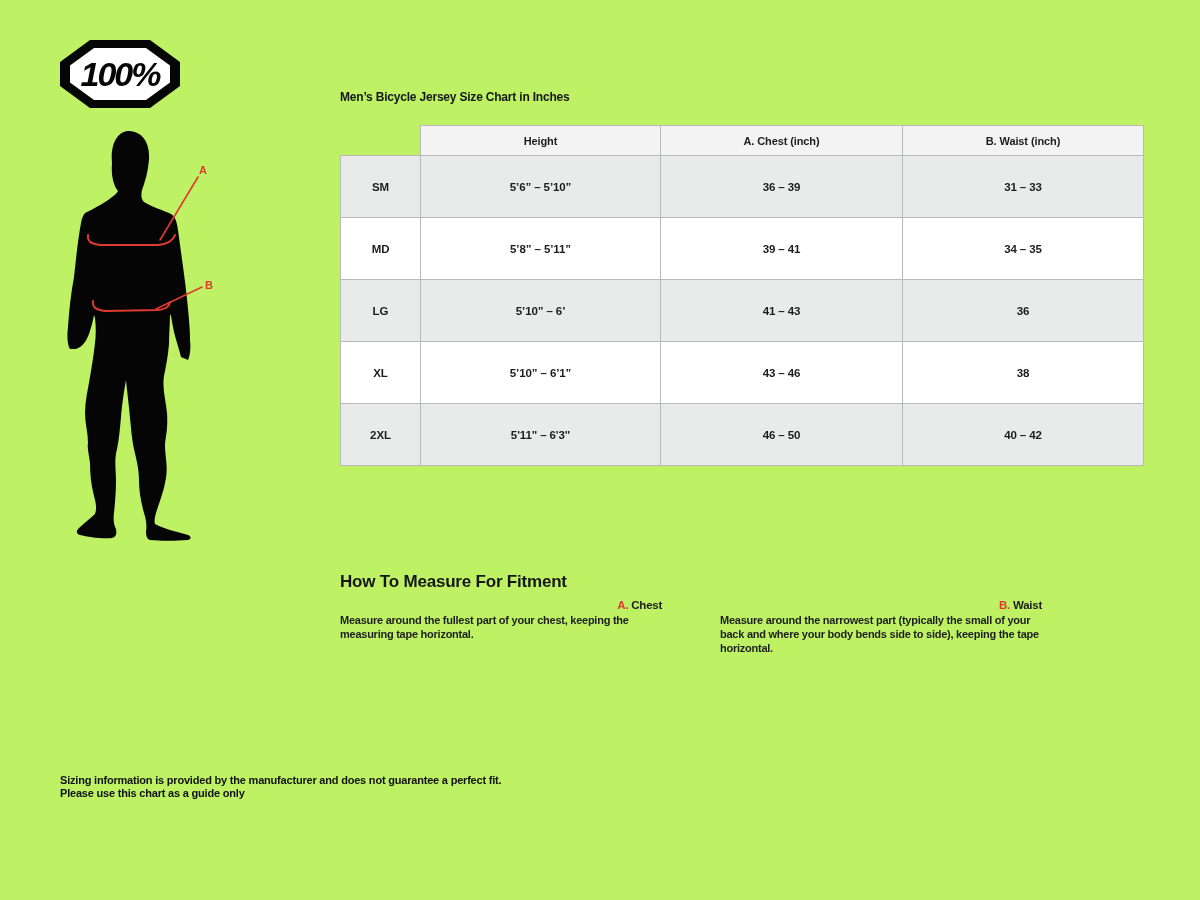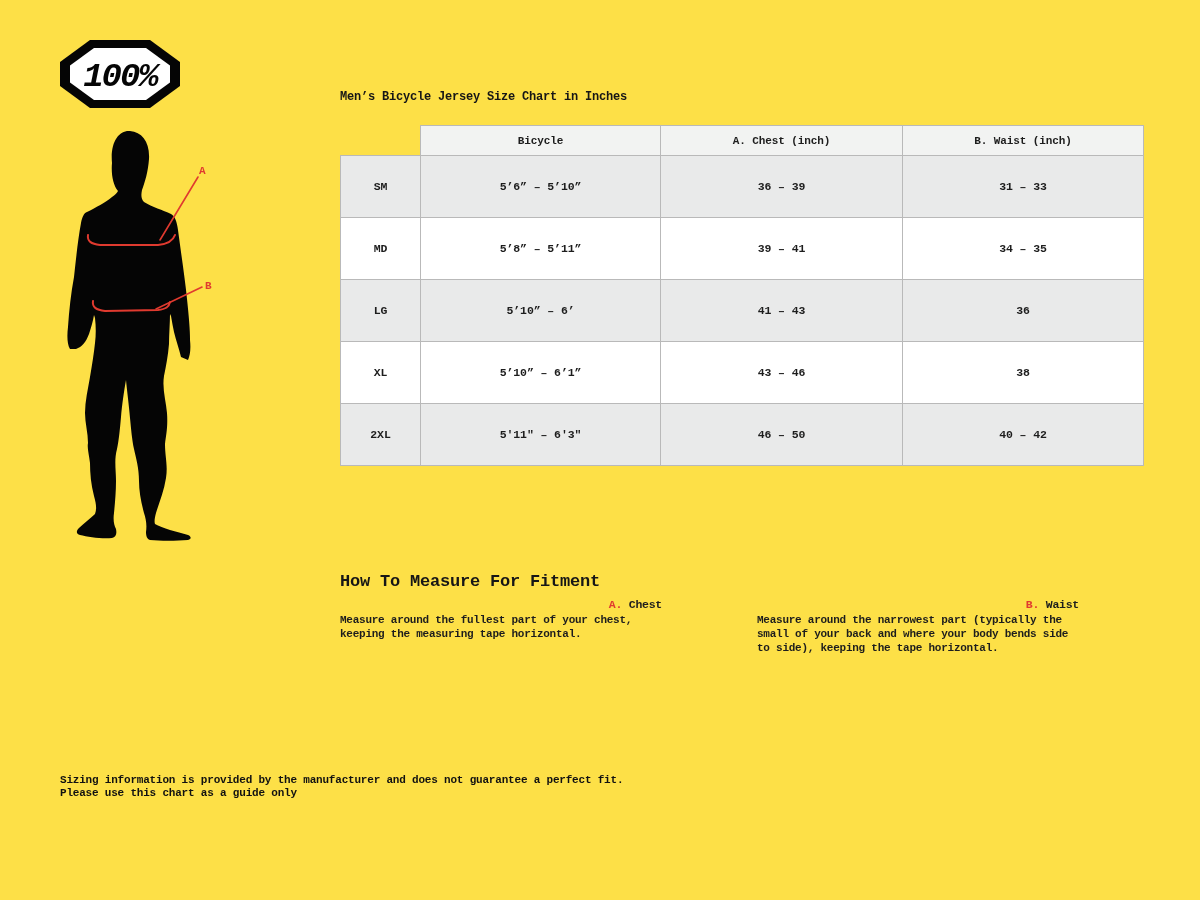--- a/index.html
+++ b/index.html
@@ -1,22 +1,22 @@
 <!DOCTYPE html>
 <html><head>
 <meta charset="utf-8">
 <style>
   * { box-sizing: border-box; }
   html, body { margin: 0; padding: 0; background: #fff; }
   #canvas {
     position: relative;
     width: 1200px;
     height: 900px;
-    background: #fde047;
-    font-family: Liberation Mono, monospace;
+    background: #bef264;
+    font-family: Liberation Sans, sans-serif;
     color: #1d1d1d;
     overflow: hidden;
   }
 
   
   .logo { position: absolute; left: 60px; top: 40px; width: 120px; height: 68px; }
 
   
   .figure { position: absolute; left: 62px; top: 113px; width: 160px; height: 432px; }
 
@@ -48,21 +48,21 @@
   .measure-title {
     position: absolute; left: 340px; top: 572px;
     font-size: 17px; font-weight: bold; letter-spacing: -0.2px; color: #161616;
   }
   .measure-section {
     position: absolute; top: 598px; width: 322px;
     font-size: 11px; font-weight: bold; letter-spacing: -0.25px;
     line-height: 14px; color: #1d1d1d;
   }
   #section-a { left: 340px; }
-  #section-b { left: 757px; }
+  #section-b { left: 720px; }
   .section-label { font-size: 11.5px; margin-bottom: 1px; text-align: right; }
   .section-key { color: #e03a2f; }
   .section-text { display: block; }
 
   
   .footer {
     position: absolute; left: 60px; top: 774px;
     font-size: 11px; font-weight: bold; letter-spacing: -0.2px;
     line-height: 12.5px; color: #111;
   }
@@ -152,21 +152,21 @@
   <table class="size-table">
     <colgroup>
       <col style="width:80px">
         <col style="width:240px">
         <col style="width:242px">
         <col style="width:241px">
     </colgroup>
     <thead>
       <tr>
         <th class="blank"></th>
-        <th>Bicycle</th>
+        <th>Height</th>
         <th>A. Chest (inch)</th>
         <th>B. Waist (inch)</th>
       </tr>
     </thead>
     <tbody>
       <tr class="shaded">
         <td>SM</td>
         <td>5’6” – 5’10”</td>
         <td>36 – 39</td>
         <td>31 – 33</td>

